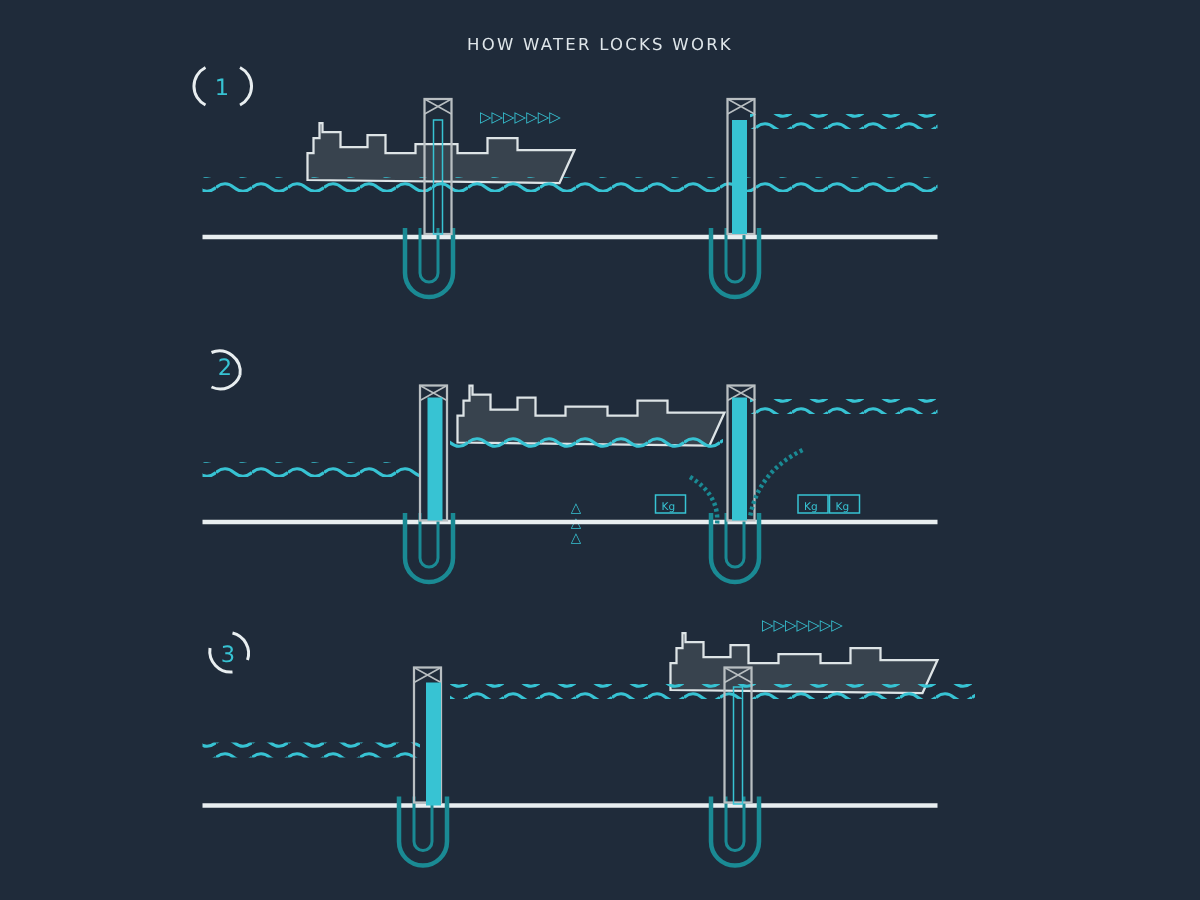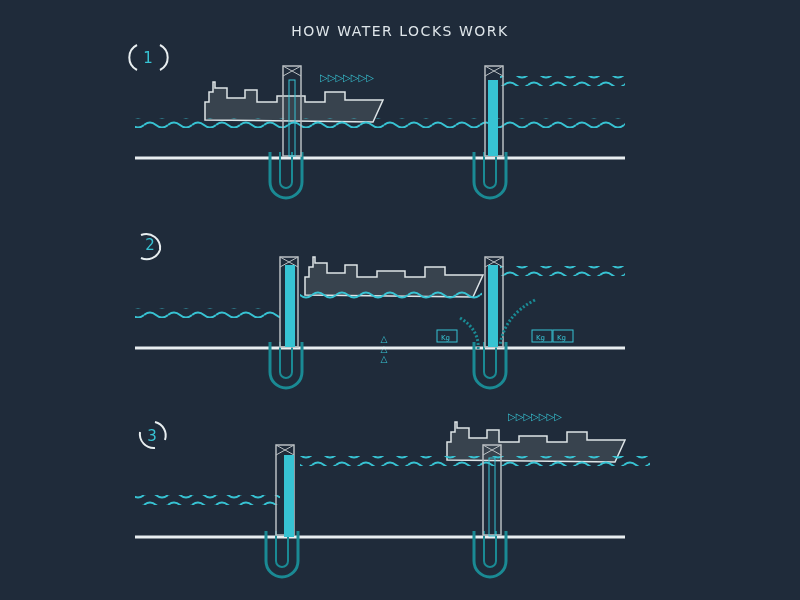--- a/index.html
+++ b/index.html
@@ -1,17 +1,17 @@
 <!DOCTYPE html>
 <html><head>
 <meta charset="utf-8">
 <style>
   html,body{margin:0;padding:0;}
   body{width:800px;height:600px;background:#1f2b3a;overflow:hidden;position:relative;font-family:"DejaVu Sans",sans-serif;}
-  #title{position:absolute;left:0;width:800px;top:23px;text-align:center;color:#dfe6ea;font-size:14px;letter-spacing:1.5px;}
+  #title{position:absolute;left:0;width:800px;top:23px;text-align:center;color:#dfe6ea;font-size:11px;letter-spacing:1.5px;}
   svg#scene{position:absolute;left:0;top:0;}
   .step-num{font-size:15px;fill:#37c3d3;font-family:"DejaVu Sans",sans-serif;}
 </style>
 </head>
 <body>
 
 <div id="title">HOW WATER LOCKS WORK</div>
 
 <svg id="scene" width="800" height="600" viewBox="0 0 800 600">
   <defs>

